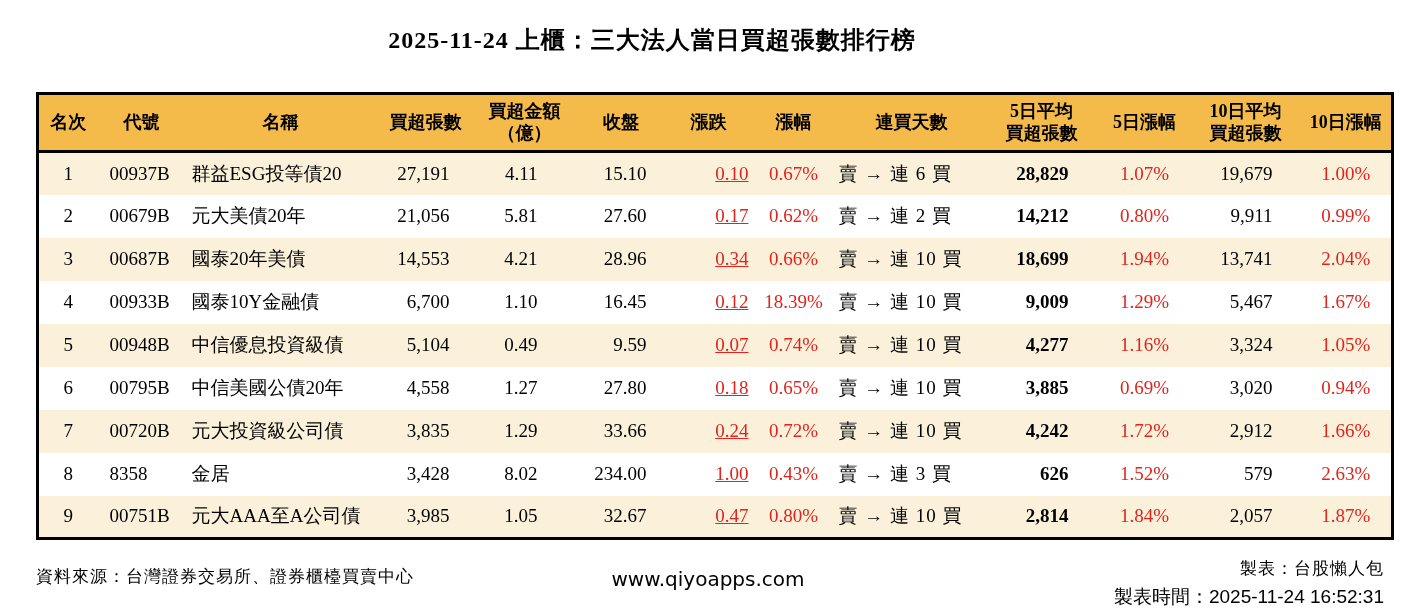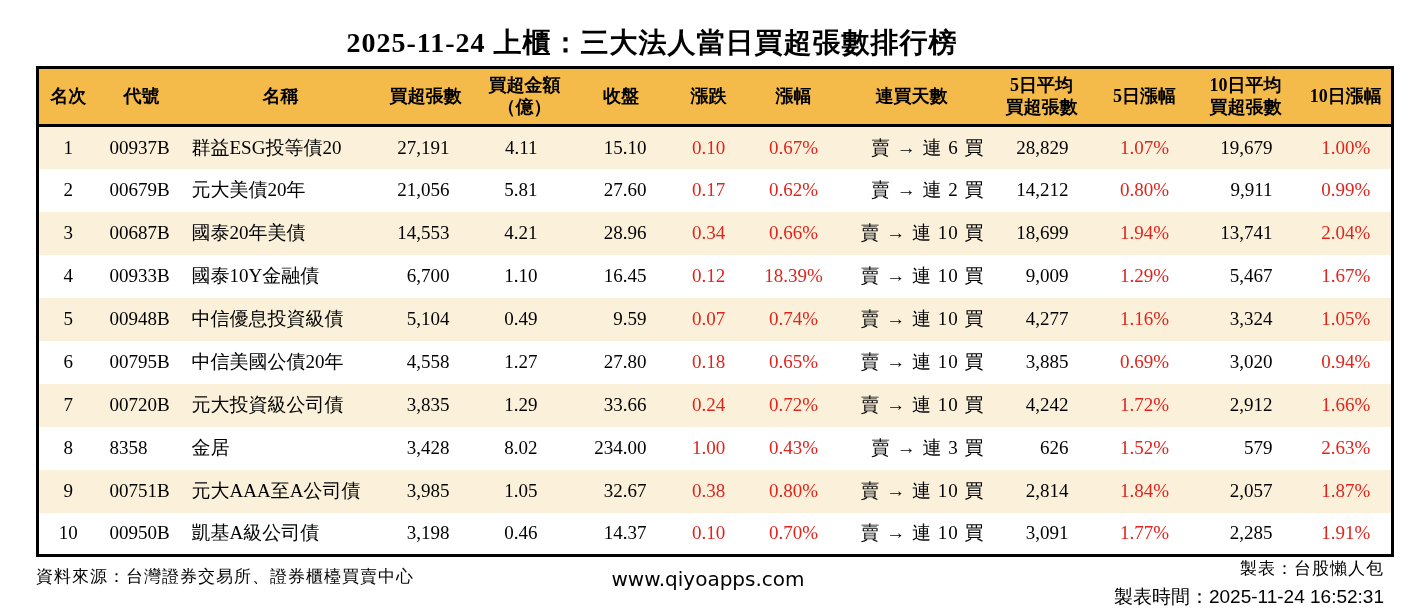--- a/index.html
+++ b/index.html
@@ -4,51 +4,52 @@
 <style>
   * { margin:0; padding:0; box-sizing:border-box; }
   html,body { width:1416px; height:612px; background:#ffffff; overflow:hidden; }
   body {
     position:relative;
     font-family:"Liberation Serif","DejaVu Serif",serif;
     color:#000;
   }
   .title {
     position:absolute; top:24px; left:0; width:1304px;
-    text-align:center; font-size:28px; font-weight:600;
+    text-align:center; font-size:24px; font-weight:600;
     letter-spacing:1px;
   }
   .table-wrap { position:absolute; top:66px; left:36px; }
   table.ranking {
     border-collapse:collapse; table-layout:fixed; width:1349px;
     border:3px solid #000;
+    margin-top:26px;
   }
   thead th {
     background:var(--gold,#F4BB4B);
     border-bottom:3px solid #000;
     height:58px; font-size:18px; font-weight:600;
     text-align:center; line-height:1.2; vertical-align:middle;
     padding:0 2px;
   }
   tbody td {
     height:43px; font-size:19px; vertical-align:middle;
     white-space:nowrap; overflow:hidden;
   }
   tbody tr:nth-child(odd) td { background:var(--cream,#FBF1DB); }
   tbody tr:nth-child(even) td { background:#ffffff; }
   td.c-rank  { text-align:center; }
   td.c-code  { text-align:left; padding-left:12px; }
   td.c-name  { text-align:left; padding-left:6px; }
   td.c-netbuy{ text-align:right; padding-right:26px; }
   td.c-amount{ text-align:right; padding-right:36px; }
   td.c-close { text-align:right; padding-right:22px; }
-  td.c-change{ text-align:center; }
+  td.c-change{ text-align:right;text-decoration:underline; }
   td.c-pct   { text-align:center; }
-  td.c-streak{ text-align:right; letter-spacing:1px; }
-  td.c-avg5  { text-align:right; padding-right:30px; }
+  td.c-streak{ text-align:left; letter-spacing:1px; }
+  td.c-avg5  { text-align:right; padding-right:30px;font-weight:bold; }
   td.c-pct5  { text-align:center; }
   td.c-avg10 { text-align:right; padding-right:28px; }
   td.c-pct10 { text-align:center; }
   td.red { color:var(--red,#E0241C); }
   .footer-source {
     position:absolute; left:36px; top:565px;
     font-size:17px; letter-spacing:1px;
   }
   .footer-site {
     position:absolute; left:0; top:567px; width:1416px;
@@ -225,43 +226,28 @@
           <td class="c-avg10">579</td>
           <td class="c-pct10 red">2.63%</td>
         </tr>
         <tr>
           <td class="c-rank">9</td>
           <td class="c-code">00751B</td>
           <td class="c-name">元大AAA至A公司債</td>
           <td class="c-netbuy">3,985</td>
           <td class="c-amount">1.05</td>
           <td class="c-close">32.67</td>
-          <td class="c-change red">0.38</td>
+          <td class="c-change red">0.47</td>
           <td class="c-pct red">0.80%</td>
           <td class="c-streak">賣 → 連 10 買</td>
           <td class="c-avg5">2,814</td>
           <td class="c-pct5 red">1.84%</td>
           <td class="c-avg10">2,057</td>
           <td class="c-pct10 red">1.87%</td>
         </tr>
-        <tr>
-          <td class="c-rank">10</td>
-          <td class="c-code">00950B</td>
-          <td class="c-name">凱基A級公司債</td>
-          <td class="c-netbuy">3,198</td>
-          <td class="c-amount">0.46</td>
-          <td class="c-close">14.37</td>
-          <td class="c-change red">0.10</td>
-          <td class="c-pct red">0.70%</td>
-          <td class="c-streak">賣 → 連 10 買</td>
-          <td class="c-avg5">3,091</td>
-          <td class="c-pct5 red">1.77%</td>
-          <td class="c-avg10">2,285</td>
-          <td class="c-pct10 red">1.91%</td>
-        </tr>
       </tbody>
   </table>
 </div>
 
 <div class="footer-source">資料來源：台灣證券交易所、證券櫃檯買賣中心</div>
 <div class="footer-site">www.qiyoapps.com</div>
 <div class="footer-made">製表：台股懶人包</div>
 <div class="footer-time">製表時間：2025-11-24 16:52:31</div>
 
 </body></html>

